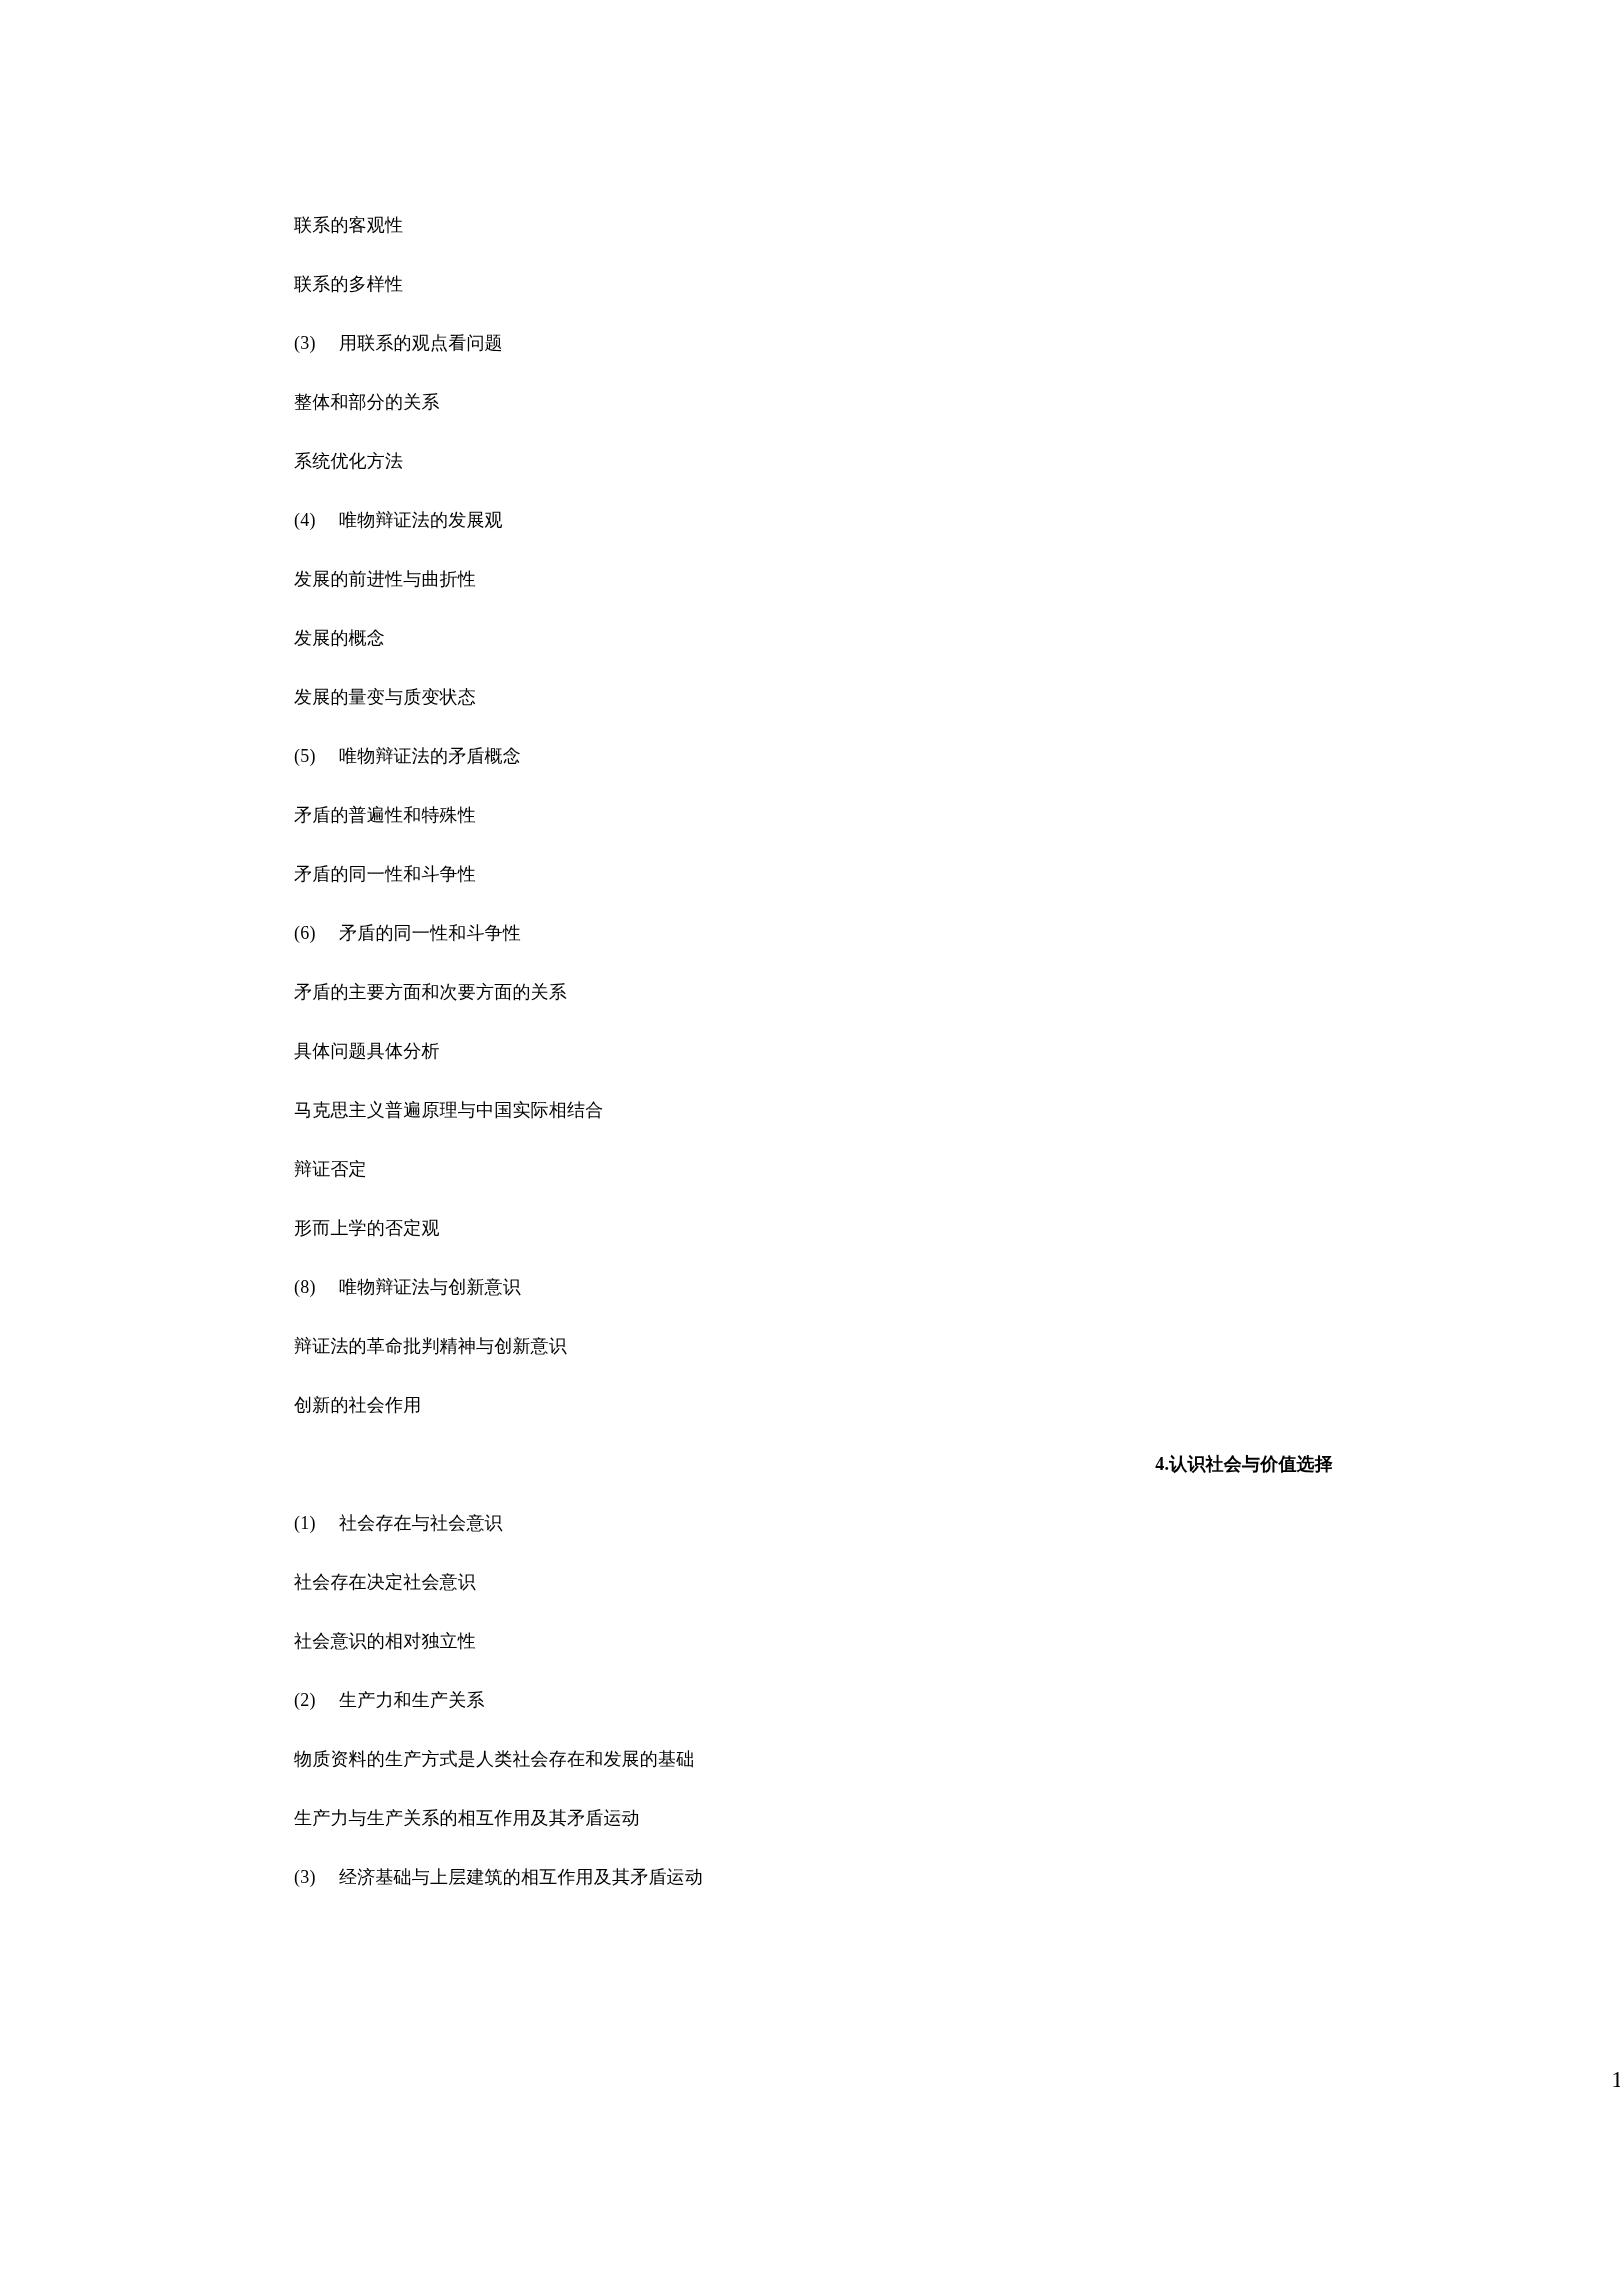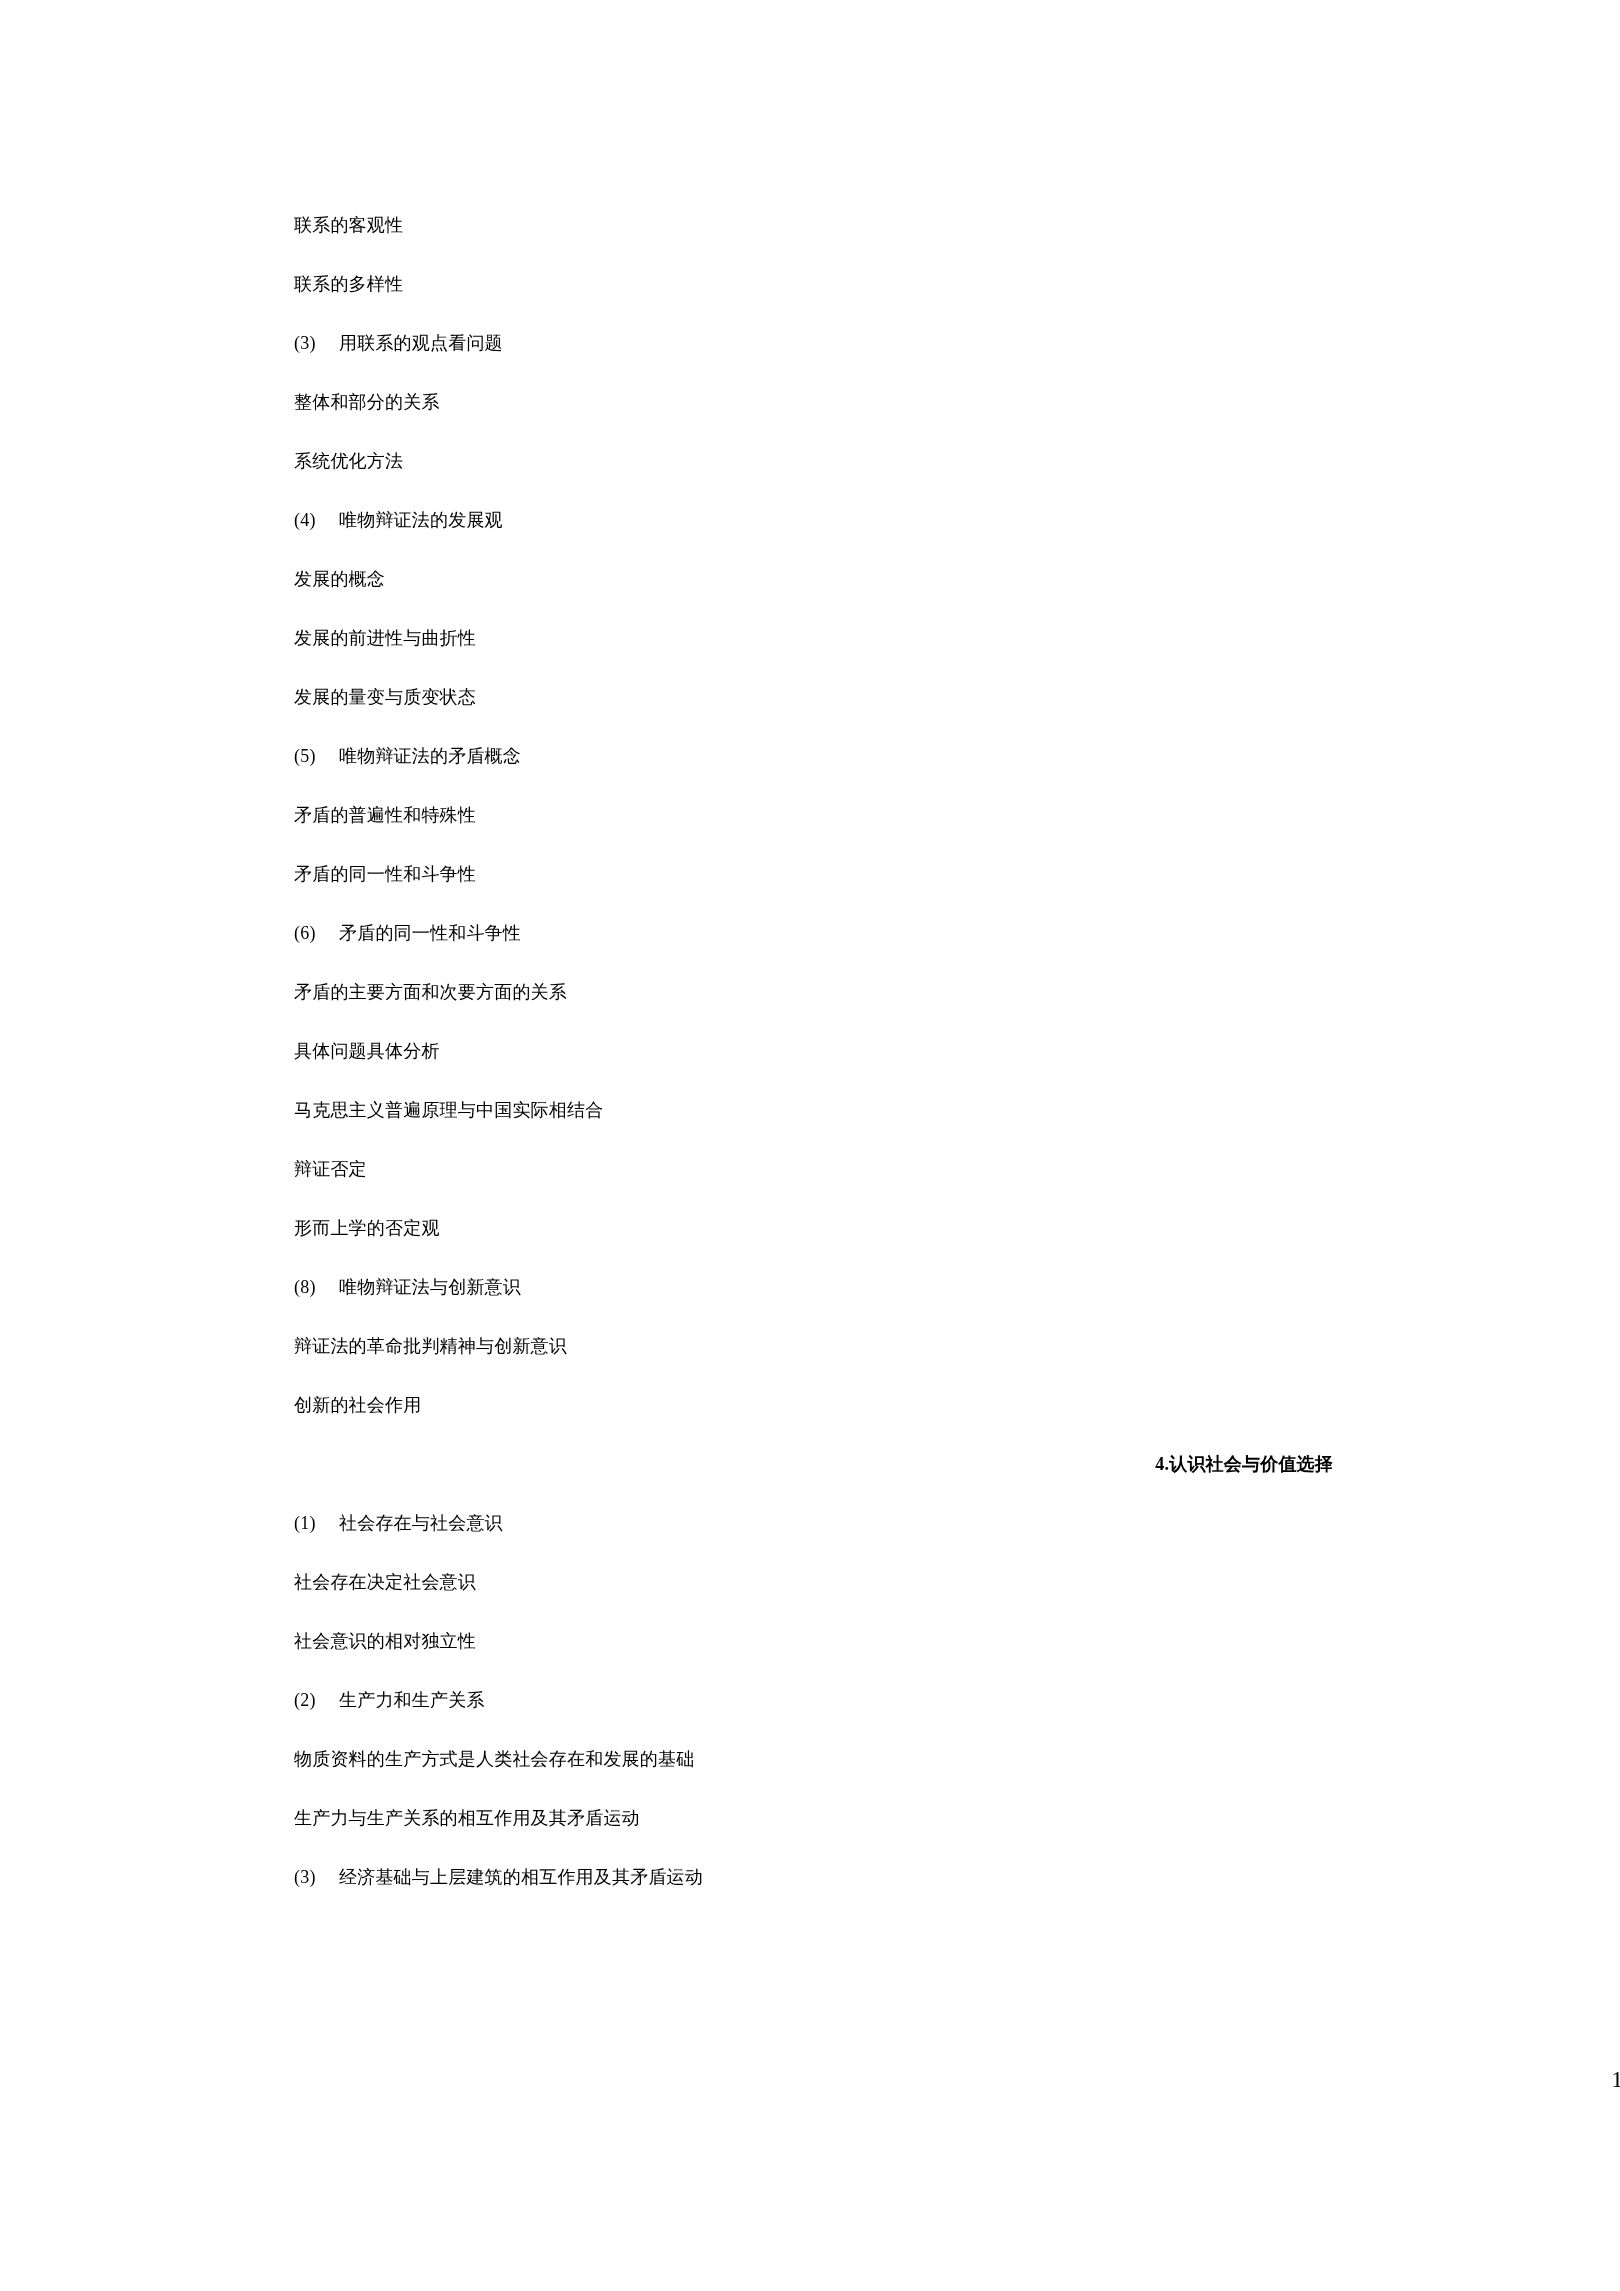--- a/index.html
+++ b/index.html
@@ -64,22 +64,22 @@
 <body>
 
 <div class="page">
   <div class="content" id="content-root">
       <div class="line"><span>联系的客观性</span></div>
       <div class="line"><span>联系的多样性</span></div>
       <div class="line"><span class="indent-num">(3)</span><span>用联系的观点看问题</span></div>
       <div class="line"><span>整体和部分的关系</span></div>
       <div class="line"><span>系统优化方法</span></div>
       <div class="line"><span class="indent-num">(4)</span><span>唯物辩证法的发展观</span></div>
+      <div class="line"><span>发展的前进性与曲折性</span></div>
       <div class="line"><span>发展的概念</span></div>
-      <div class="line"><span>发展的前进性与曲折性</span></div>
       <div class="line"><span>发展的量变与质变状态</span></div>
       <div class="line"><span class="indent-num">(5)</span><span>唯物辩证法的矛盾概念</span></div>
       <div class="line"><span>矛盾的普遍性和特殊性</span></div>
       <div class="line"><span>矛盾的同一性和斗争性</span></div>
       <div class="line"><span class="indent-num">(6)</span><span>矛盾的同一性和斗争性</span></div>
       <div class="line"><span>矛盾的主要方面和次要方面的关系</span></div>
       <div class="line"><span>具体问题具体分析</span></div>
       <div class="line"><span>马克思主义普遍原理与中国实际相结合</span></div>
       <div class="line"><span>辩证否定</span></div>
       <div class="line"><span>形而上学的否定观</span></div>

